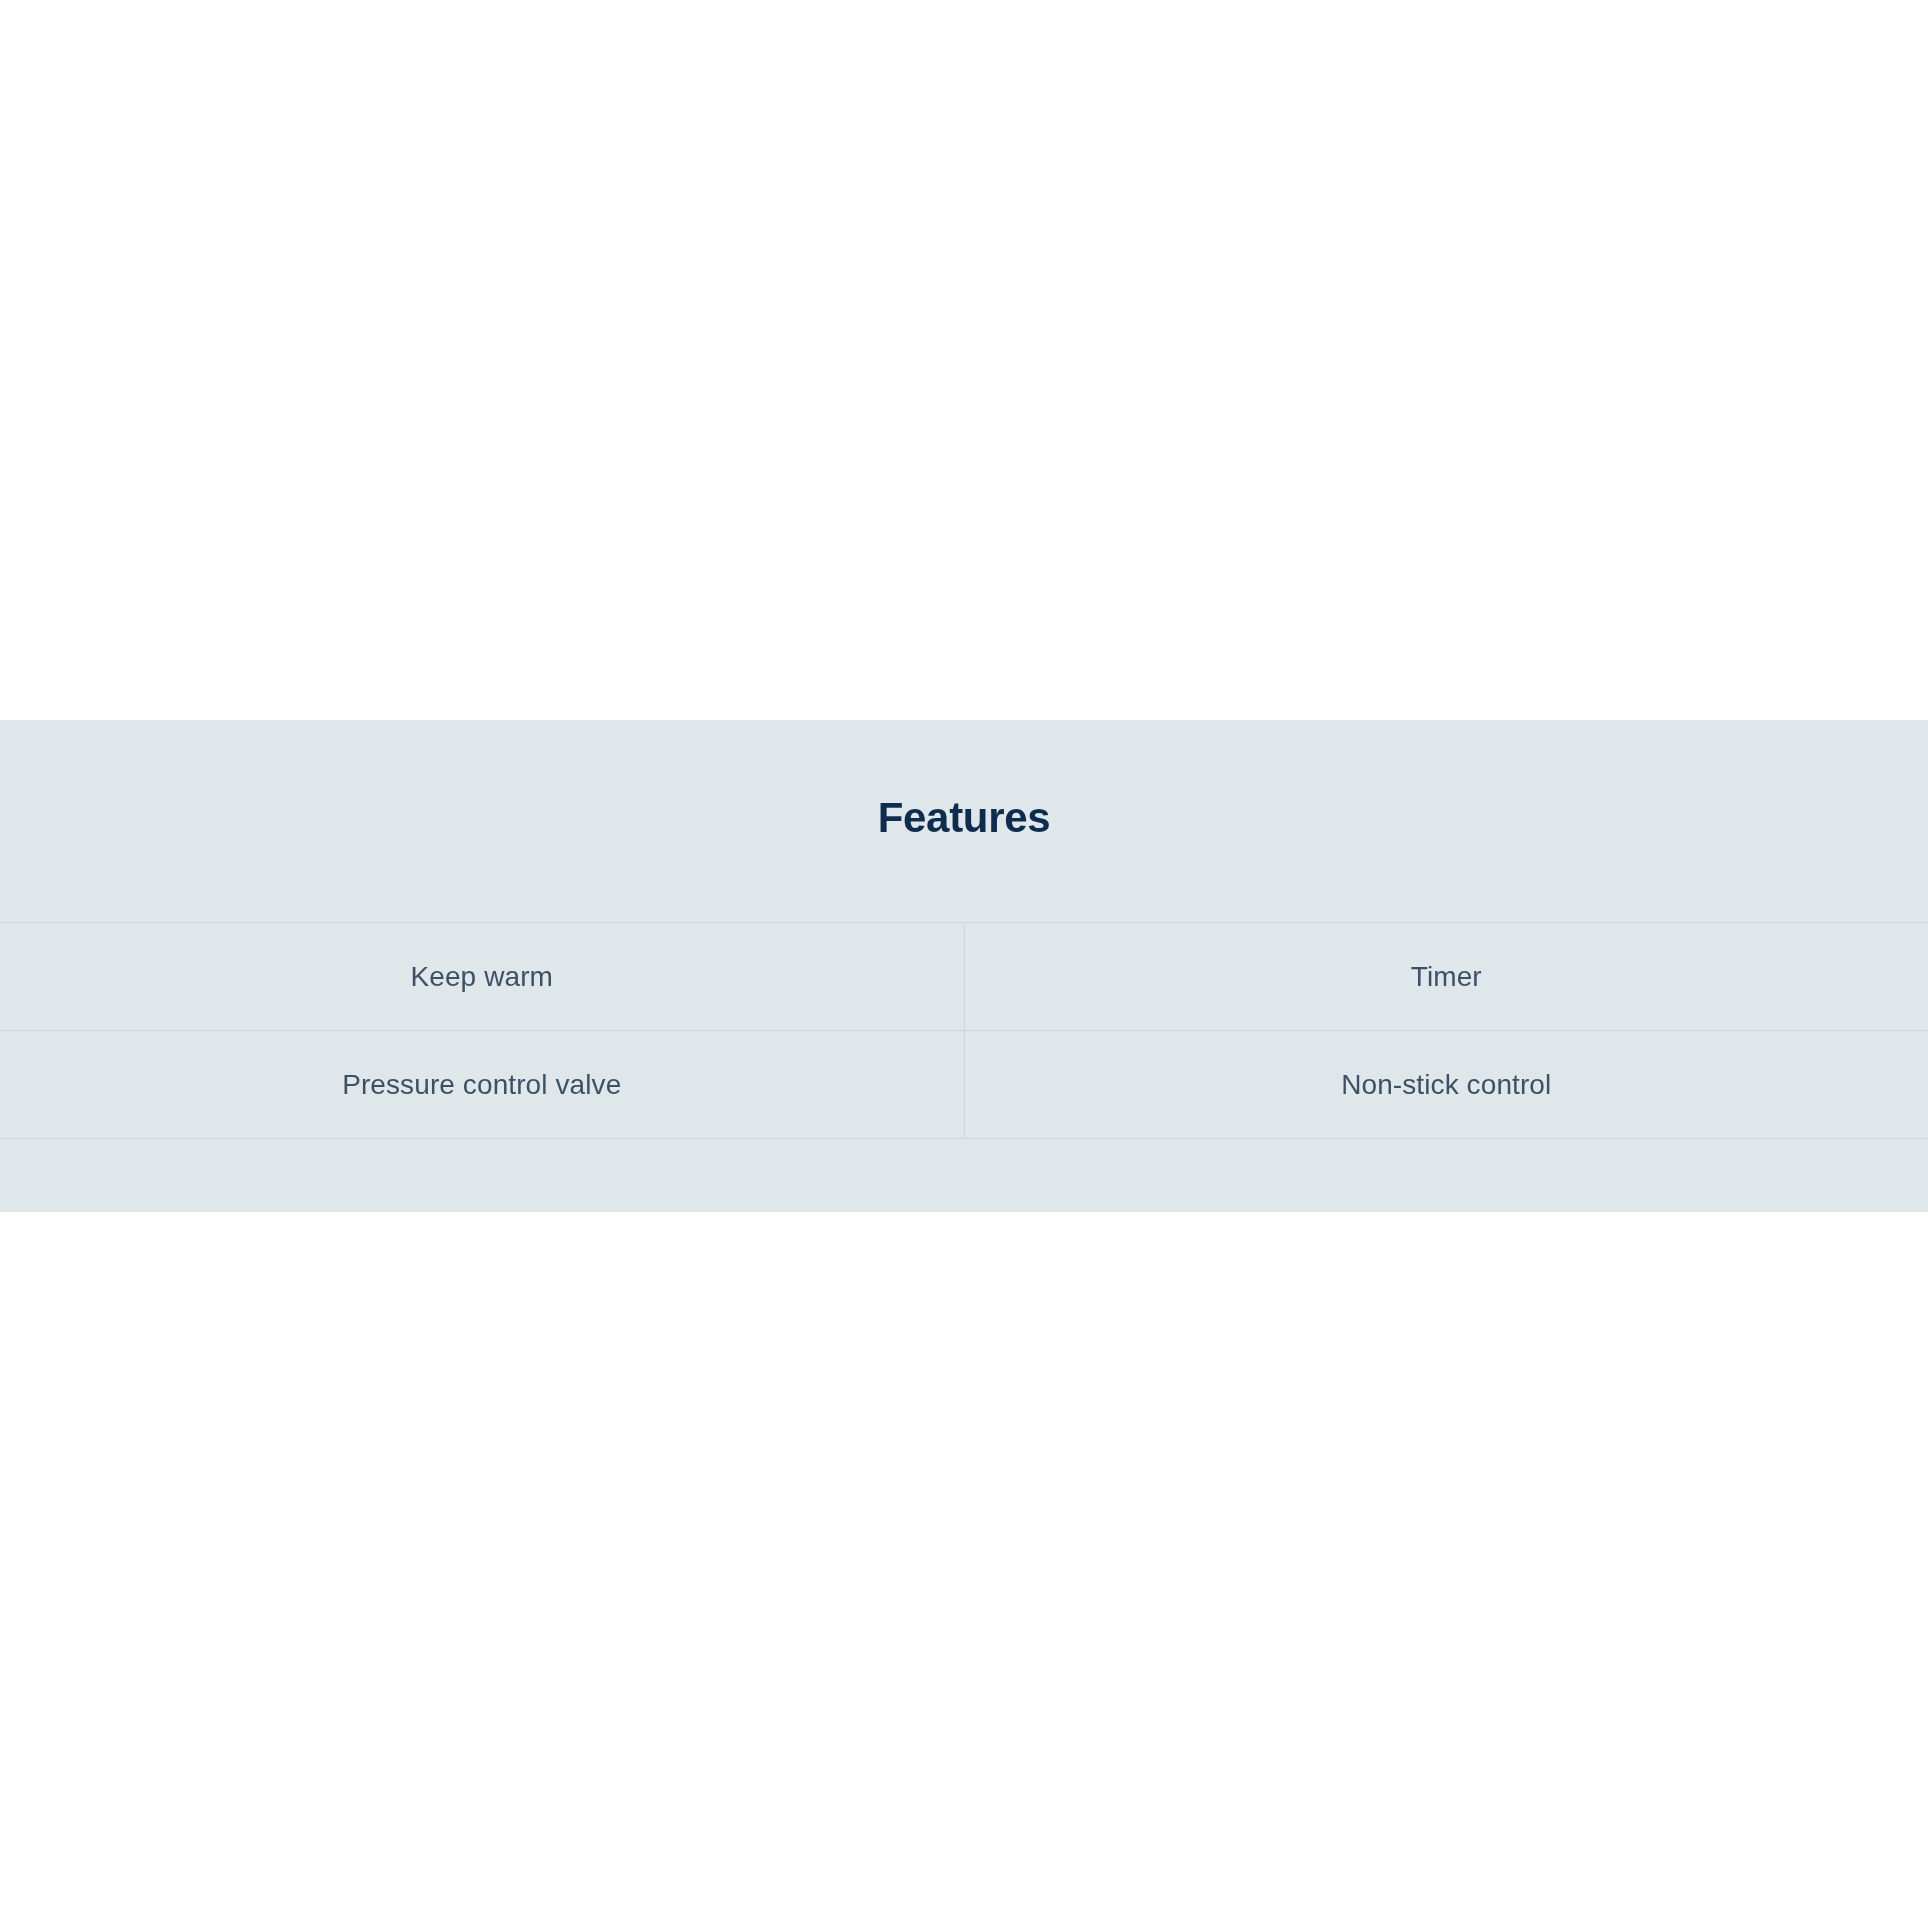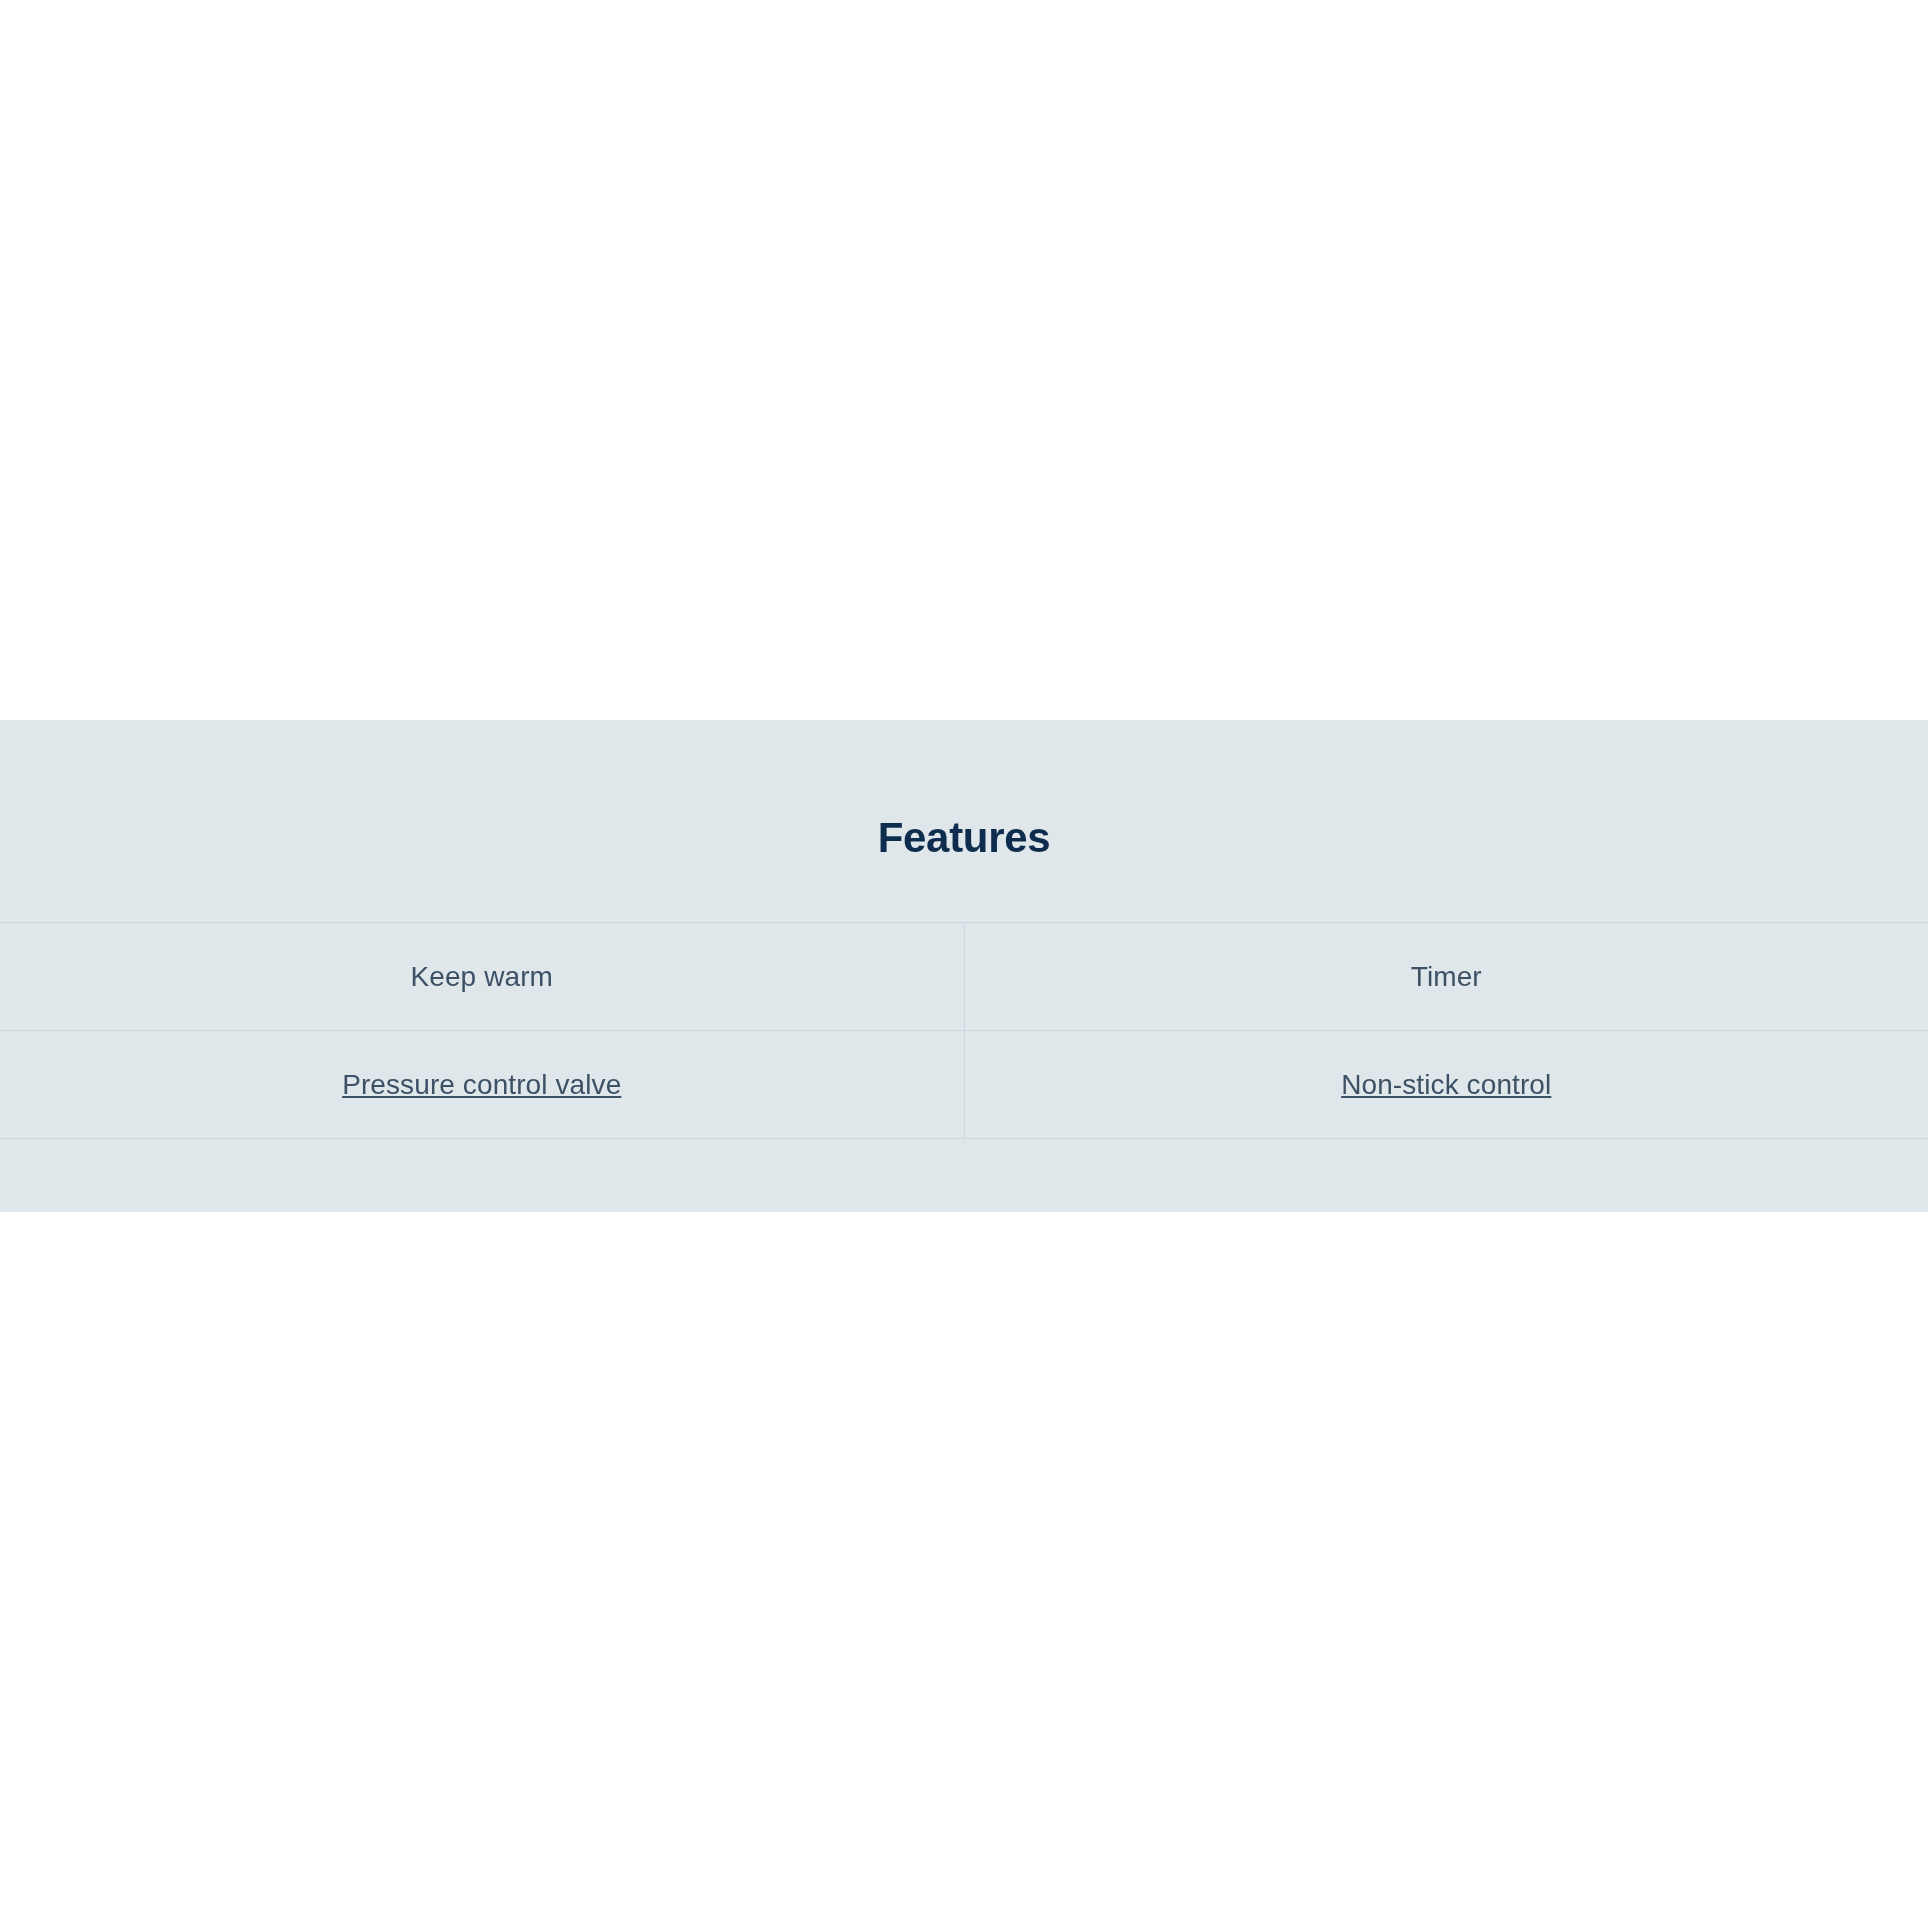--- a/index.html
+++ b/index.html
@@ -30,21 +30,21 @@
     left: 0;
     top: 720px;
     width: 1928px;
     height: 492px;
     background: #e0e7ea;
     box-sizing: border-box;
   }
 
   .features-title {
     margin: 0;
-    padding-top: 95px;
+    padding-top: 75px;
     text-align: center;
     font-size: 42px;
     font-weight: 700;
     letter-spacing: -0.3px;
     color: #0e2c4d;
     line-height: 1.1;
     font-family: "Liberation Sans", sans-serif;
   }
 
   
@@ -78,21 +78,20 @@
     box-sizing: border-box;
     font-family: "Liberation Sans", sans-serif;
   }
 
   table.features-table tr td:first-child {
     border-right: 1.9px solid #ccd6dd;
   }
 
   table.features-table tr:last-child td {
     border-bottom: none;
-    text-decoration: underline;
   }
 </style>
 </head>
 <body>
 
 <div class="page">
 
   <section class="features-section">
 
     <h2 class="features-title">Features</h2>

